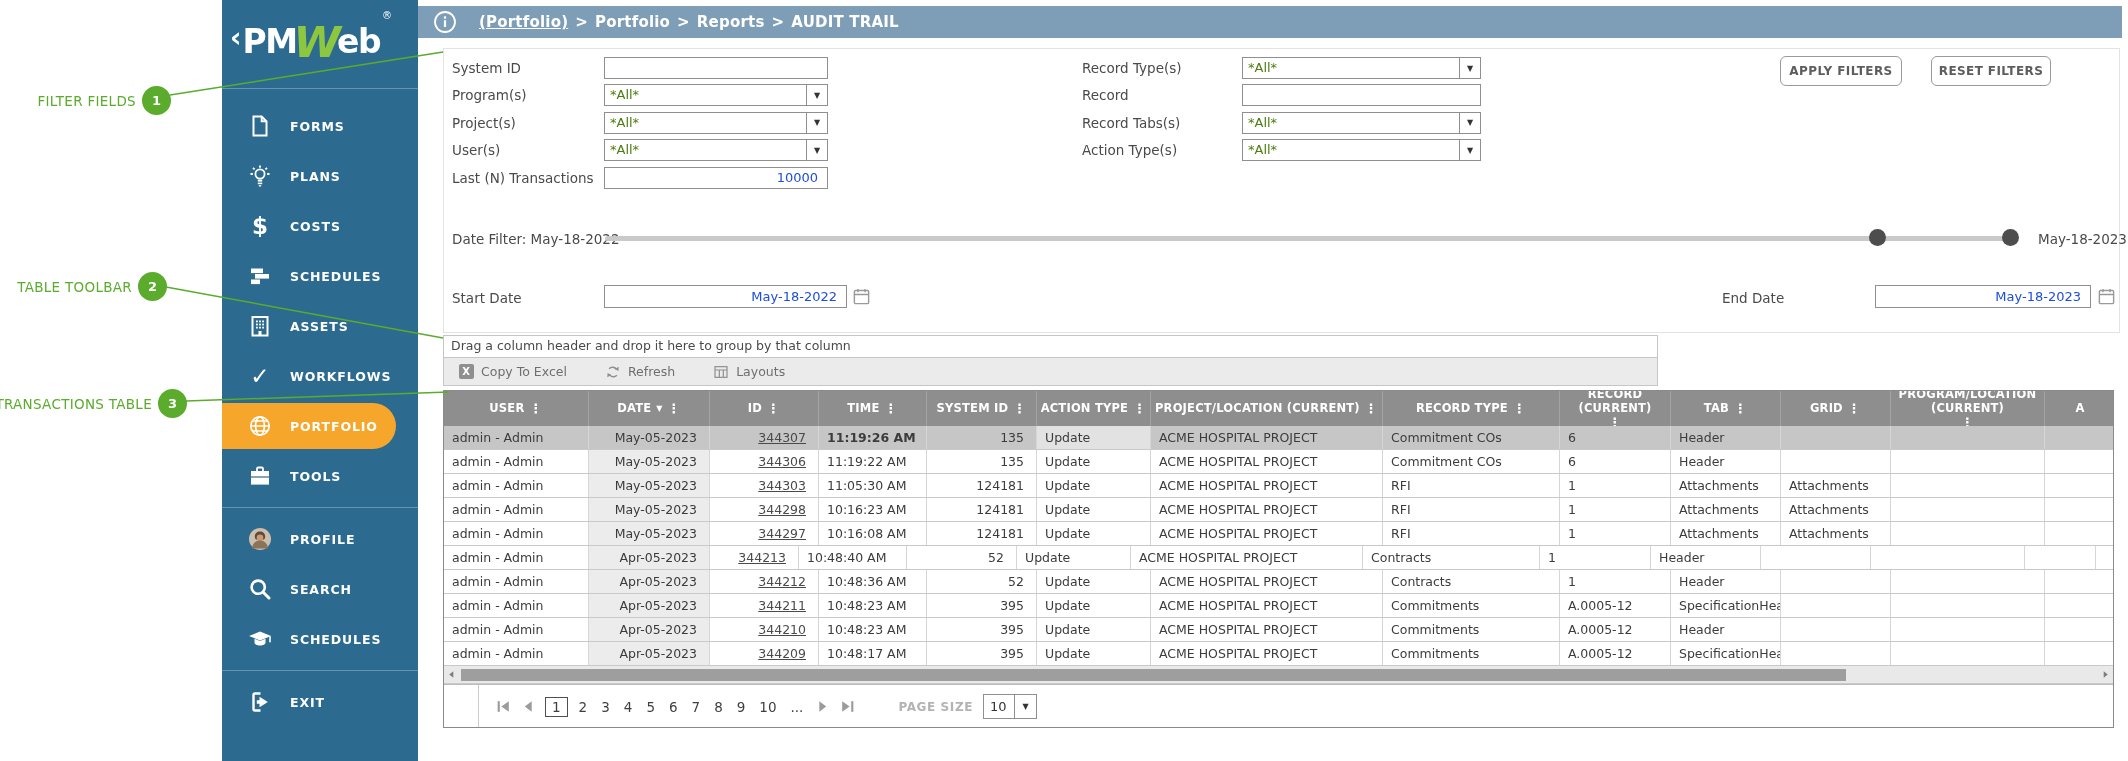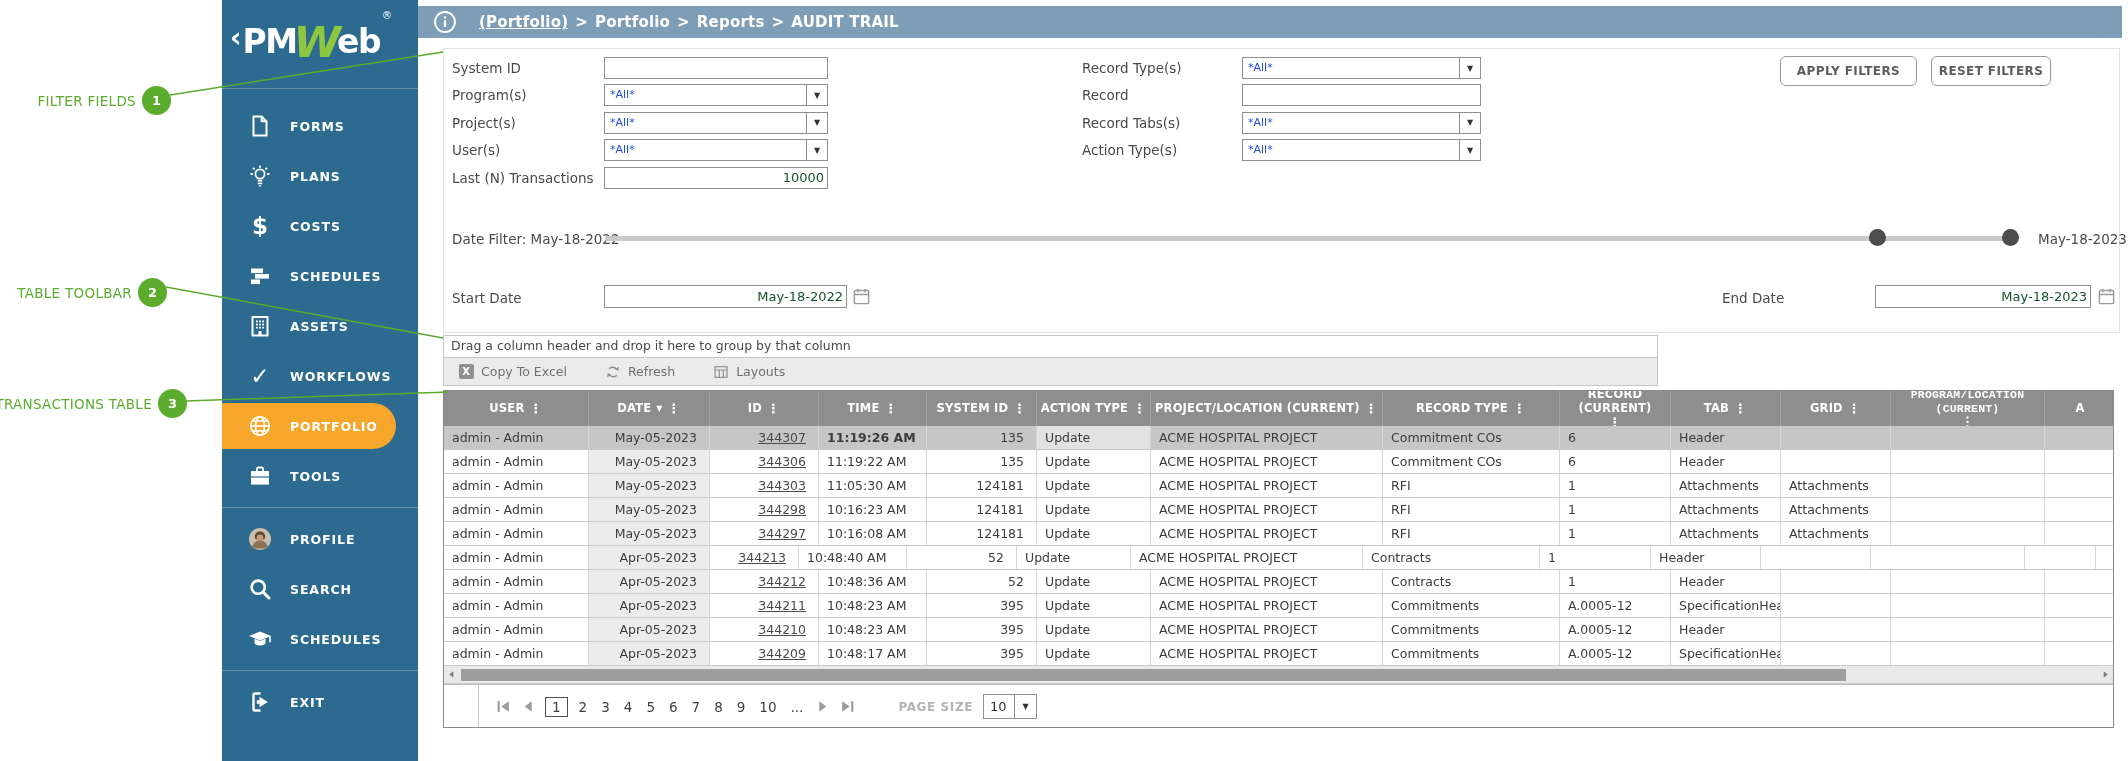--- a/index.html
+++ b/index.html
@@ -5,21 +5,21 @@
 *{box-sizing:border-box;margin:0;padding:0}
 html,body{background:#fff}
 body{font-family:"DejaVu Sans","Liberation Sans",sans-serif}
 #root{position:relative;width:2128px;height:761px;overflow:hidden;background:#fff}
 
 
 .annot{position:absolute;display:flex;align-items:center;justify-content:flex-end;gap:6px;z-index:10}
 .annot-label{color:#5BAB2C;font-size:13.5px;letter-spacing:.3px;white-space:nowrap}
 .annot-badge{width:29px;height:29px;border-radius:50%;background:#5BAB2C;color:#fff;font-size:13px;font-weight:bold;display:flex;align-items:center;justify-content:center;flex:none}
 #annot-0{left:0;top:86px;width:171px}
-#annot-1{left:0;top:278px;width:167px}
+#annot-1{left:0;top:272px;width:167px}
 #annot-2{left:0;top:389px;width:187px}
 #annot-lines{position:absolute;left:0;top:0;z-index:9;pointer-events:none}
 
 
 #sidebar{position:absolute;left:222px;top:0;width:196px;height:761px;background:#2C6B8F;overflow:hidden;z-index:2}
 .side-header{height:82px;display:flex;align-items:center;padding-left:8px;color:#fff;cursor:pointer}
 .logo-chev{color:#fff;font-size:28px;font-weight:bold;margin-right:1px;line-height:1;transform:translateY(-3px)}
 .logo-pm,.logo-eb{font-weight:bold;font-size:33px;color:#fff;letter-spacing:-1.5px;line-height:1}
 .logo-w{font-weight:bold;font-style:italic;font-size:43px;color:#8DC63F;margin:0 -4px 0 -3px;line-height:1;transform:translateY(1px);display:inline-block}
 .logo-reg{font-size:10px;color:#fff;align-self:flex-start;margin-top:10px;margin-left:2px}
@@ -44,27 +44,27 @@
 .fieldcol{position:absolute;z-index:3}
 #filters-left{left:452px;top:57px;width:380px}
 #filters-right{left:1082px;top:57px;width:402px}
 .filter-row{display:flex;align-items:center;height:22px;margin-bottom:5.4px}
 .filter-label{flex:none;font-size:13.5px;color:#4a4a4a}
 #filters-left .filter-label{width:152px}
 #filters-right .filter-label{width:160px}
 .text-input,.select-box{height:22px;border:1px solid #8f8f8f;background:#fff}
 #filters-left .text-input,#filters-left .select-box{width:224px}
 #filters-right .text-input,#filters-right .select-box{width:239px}
-.text-input{font:13px "DejaVu Sans","Liberation Sans",sans-serif;color:#14532d;padding:0 3px;outline:none}
+.text-input{font:13px "DejaVu Sans","Liberation Sans",sans-serif;color:#1d4ed8;padding:0 9px;outline:none}
 .text-input.num{text-align:right}
 .select-box{display:flex;align-items:stretch;cursor:pointer}
-.select-value{flex:1;font-size:11px;color:#1d4ed8;line-height:20px;padding-left:5px}
+.select-value{flex:1;font-size:13px;color:#4d7c0f;line-height:20px;padding-left:5px}
 .select-arrow{flex:none;width:21px;border-left:1px solid #8f8f8f;display:flex;align-items:center;justify-content:center;font-size:8px;color:#333;background:#fff}
 .filter-btn{position:absolute;top:56px;height:30px;border:1px solid #9a9a9a;border-radius:6px;background:#fff;color:#5d5d5d;font:bold 12px "DejaVu Sans","Liberation Sans",sans-serif;letter-spacing:.4px;cursor:pointer;z-index:3}
-#apply-btn{left:1780px;width:137px}
+#apply-btn{left:1780px;width:122px}
 #reset-btn{left:1931px;width:120px}
 
 
 #datefilter-label{position:absolute;left:452px;top:231px;font-size:13.5px;color:#4a4a4a;z-index:3}
 #slider-track{position:absolute;left:605px;top:236px;width:1408px;height:5px;background:#c9c9c9;border-radius:3px;z-index:3}
 .slider-handle{position:absolute;top:229px;width:17px;height:17px;border-radius:50%;background:#4d4d4d;z-index:4;cursor:pointer}
 #handle1{left:1869px}
 #handle2{left:2002px}
 #datefilter-max{position:absolute;left:2038px;top:231px;font-size:13.5px;color:#4a4a4a;z-index:3}
 .date-label{position:absolute;font-size:13.5px;color:#4a4a4a;z-index:3}
@@ -457,21 +457,21 @@
           <span class="col-menu">⋮</span>
         </div>
         <div class="th" style="width: 110px;">
           <span class="th-label">TAB</span>
           <span class="col-menu">⋮</span>
         </div>
         <div class="th" style="width: 110px;">
           <span class="th-label">GRID</span>
           <span class="col-menu">⋮</span>
         </div>
-        <div class="th" style="width: 154px; font-family: Liberation Mono, monospace;">
+        <div class="th" style="width: 154px;">
           <span class="th-label">PROGRAM/LOCATION (CURRENT)</span>
           <span class="col-menu">⋮</span>
         </div>
         <div class="th" style="width: 71px;">
           <span class="th-label">A</span>
         </div>
       </div>
     <div id="tbody">
         <div class="tr selected">
           <div class="td align-left" style="width: 145px;">admin - Admin</div>

